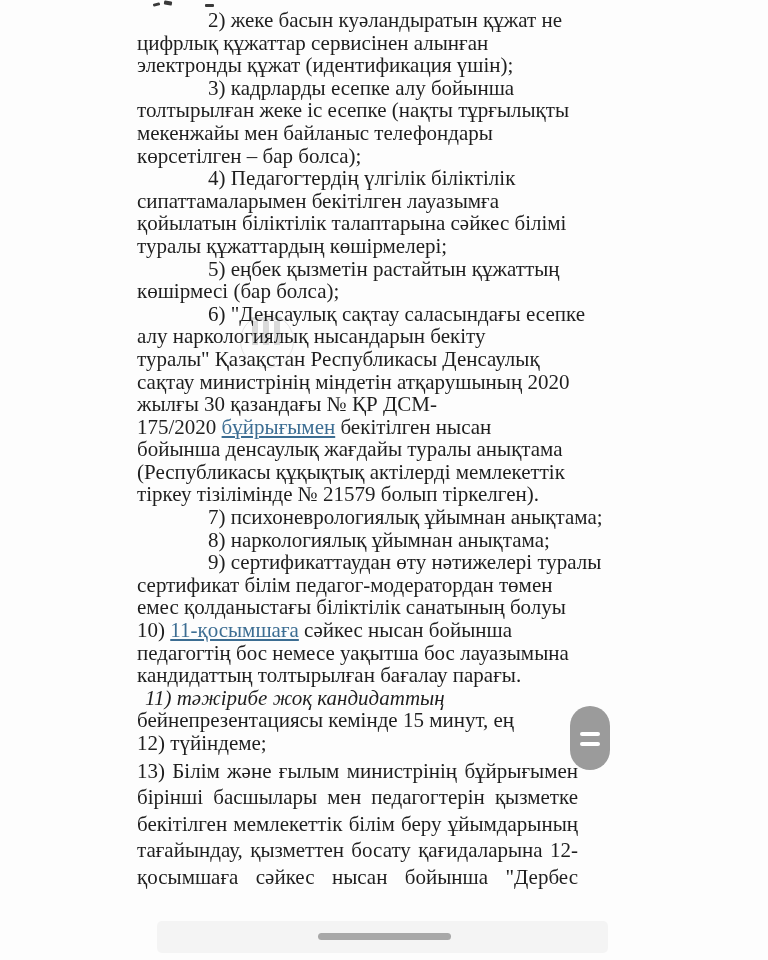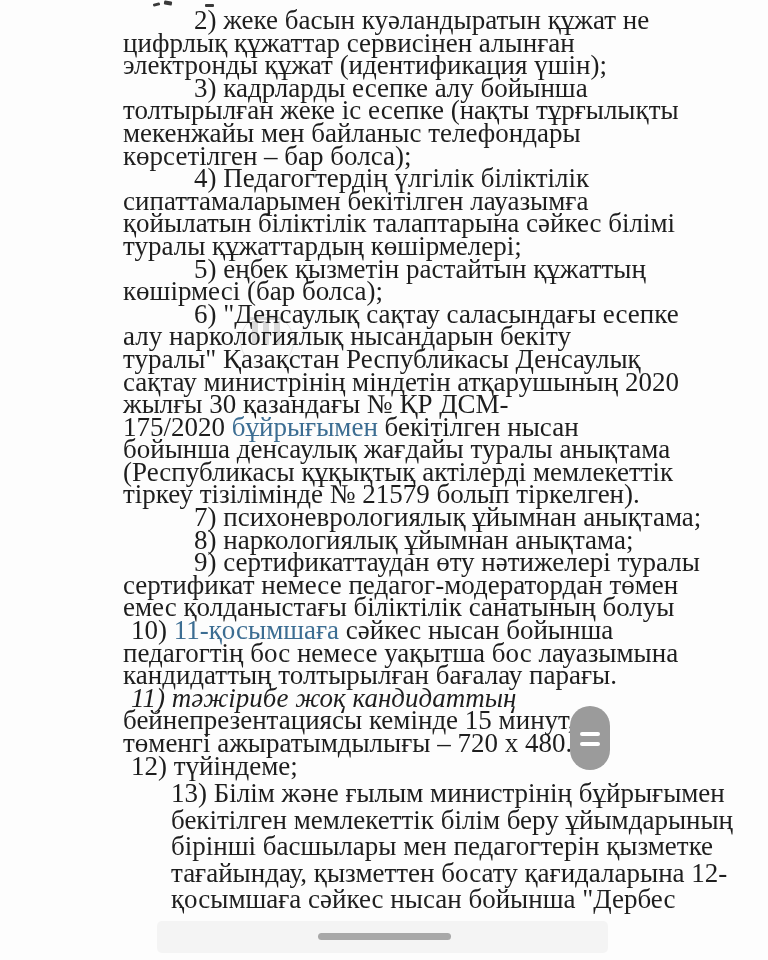--- a/index.html
+++ b/index.html
@@ -6,31 +6,31 @@
     --page-bg:#fdfdfd; --text:#1e1e1e; --link:#3c6d92;
     --pill-button:#9b9b9b; --pill-icon:#ffffff;
     --sheet-bg:#f4f4f4; --sheet-handle:#a8a8a8; --watermark:#8a8a8a;
   }
   *{box-sizing:border-box;}
   html,body{margin:0;padding:0;width:768px;height:960px;overflow:hidden;}
   body{background:var(--page-bg);position:relative;
        font-family:"Liberation Serif","DejaVu Serif",serif;}
 
   
-  #doc{position:absolute;left:123px;top:9px;width:441px;z-index:2;
-       font-size:27px;color:var(--text);}
+  #doc{position:absolute;left:137px;top:9px;width:441px;z-index:2;
+       font-size:21px;color:var(--text);}
   .para{margin:0;}
   .line{white-space:nowrap;line-height:22.6px;height:22.6px;}
   .para.indent .line.first{padding-left:71px;}
   .para.small-indent .line.first{padding-left:8px;font-style:italic;}
-  .para.flush .line.first{padding-left:0;margin-left:8px;}
+  .para.flush .line.first{padding-left:0;}
   .para.justify{margin-top:3px;}
   .para.justify .line{line-height:26.5px;height:26.5px;
-       text-align:justify;text-align-last:justify;margin-left:48px;}
-  .doclink{color:var(--link);
+       text-align:justify;text-align-last:justify;}
+  .doclink{color:var(--link);text-decoration:underline;
        text-underline-offset:2px;cursor:pointer;}
 
   
   #watermark{position:absolute;left:239px;top:312px;width:56px;height:58px;z-index:1;}
   #watermark .ring{position:absolute;left:1px;top:2px;width:54px;height:54px;
        border:1.5px solid rgba(138,138,138,.25);border-radius:50%;}
   #watermark .col{position:absolute;width:6px;height:24px;top:9px;
        background:rgba(138,138,138,.30);}
   #watermark .col.c1{left:13px;} #watermark .col.c2{left:24px;} #watermark .col.c3{left:35px;}
   #watermark .cap{position:absolute;left:11px;top:5px;width:32px;height:3px;
@@ -104,40 +104,39 @@
       <div class="line"><span>тіркеу тізілімінде № 21579 болып тіркелген).</span></div>
     </div>
     <div class="para indent">
       <div class="line first"><span>7) психоневрологиялық ұйымнан анықтама;</span></div>
     </div>
     <div class="para indent">
       <div class="line first"><span>8) наркологиялық ұйымнан анықтама;</span></div>
     </div>
     <div class="para indent">
       <div class="line first"><span>9) сертификаттаудан өту нәтижелері туралы</span></div>
-      <div class="line"><span>сертификат немесе педагог-модератордан төмен</span></div>
+      <div class="line"><span>сертификат білім педагог-модератордан төмен</span></div>
       <div class="line"><span>емес қолданыстағы біліктілік санатының болуы</span></div>
     </div>
     <div class="para flush">
       <div class="line first"><span>10) </span><a class="doclink">11-қосымшаға</a><span> сәйкес нысан бойынша</span></div>
       <div class="line"><span>педагогтің бос немесе уақытша бос лауазымына</span></div>
       <div class="line"><span>кандидаттың толтырылған бағалау парағы.</span></div>
     </div>
     <div class="para small-indent">
       <div class="line first"><span>11) тәжірибе жоқ кандидаттың</span></div>
       <div class="line"><span>бейнепрезентациясы кемінде 15 минут, ең</span></div>
-      <div class="line"><span>төменгі ажыратымдылығы – 720 х 480.</span></div>
     </div>
     <div class="para flush">
       <div class="line first"><span>12) түйіндеме;</span></div>
     </div>
     <div class="para justify">
       <div class="line first"><span>13) Білім және ғылым министрінің бұйрығымен</span></div>
+      <div class="line"><span>бірінші басшылары мен педагогтерін қызметке</span></div>
       <div class="line"><span>бекітілген мемлекеттік білім беру ұйымдарының</span></div>
-      <div class="line"><span>бірінші басшылары мен педагогтерін қызметке</span></div>
       <div class="line"><span>тағайындау, қызметтен босату қағидаларына 12-</span></div>
       <div class="line"><span>қосымшаға сәйкес нысан бойынша "Дербес</span></div>
     </div>
   </div>
 
 <button id="pill">
   <span class="bar b1"></span>
   <span class="bar b2"></span>
 </button>
 

